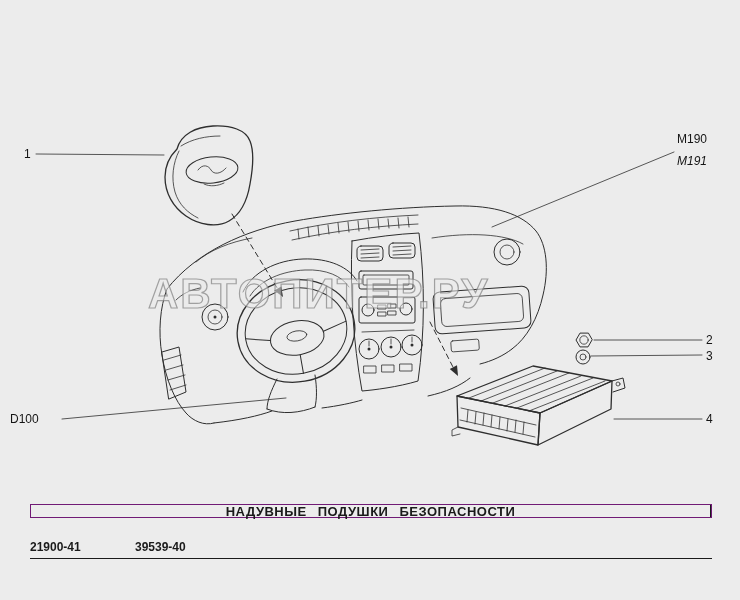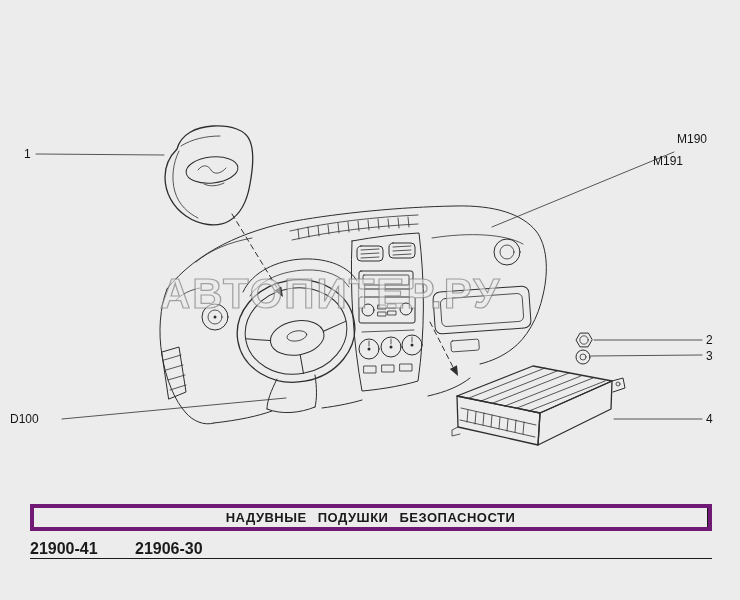--- a/index.html
+++ b/index.html
@@ -15,41 +15,41 @@
   }
   .drawing .thin  { stroke-width:0.8; }
   .drawing .bold  { stroke-width:1.3; }
   .drawing .dash  { stroke-dasharray:5 4; }
   .drawing .fill  { fill:#2e2e2e; stroke:none; }
   .callout {
     position:absolute; font-size:12px; line-height:14px; color:#141414;
     white-space:nowrap;
   }
   .watermark {
-    position:absolute; left:160px; top:270px;
+    position:absolute; left:148px; top:270px;
     font-size:42px; font-weight:bold; letter-spacing:2px;
     color:rgba(235,235,235,0.55);
     -webkit-text-stroke:1.2px rgba(120,120,120,0.65);
     user-select:none; white-space:nowrap;
   }
   .footer-table {
-    position:absolute; left:30px; top:504px; width:682px; height:27px;
-    border:4px solid #701a75; box-sizing:border-box; display:flex;
+    position:absolute; left:30px; top:504px; width:682px; height:14px;
+    border:1px solid #701a75; box-sizing:border-box; display:flex;
     background:transparent;
   }
   .footer-cell-title {
     flex:1; display:flex; align-items:center; justify-content:center;
     font-size:13px; font-weight:bold; letter-spacing:0.5px; word-spacing:7px;
     border-right:1px solid #1a1a1a;
   }
   .footer-cell-code {
     width:80px; display:flex; align-items:center; justify-content:center;
     font-size:13px; font-weight:bold; letter-spacing:1px;
   }
-  .part-number { position:absolute; top:540px; font-size:16px; font-weight:bold; }
+  .part-number { position:absolute; top:540px; font-size:12px; font-weight:bold; }
   .part-number.n1 { left:30px; }
   .part-number.n2 { left:135px; }
   .rule-bottom {
     position:absolute; left:30px; top:558px; width:682px; height:0;
     border-top:1px solid #1a1a1a;
   }
 </style>
 </head>
 <body>
 
@@ -180,28 +180,28 @@
     <g>
       <circle cx="583" cy="357" r="7"></circle>
       <circle class="thin" cx="583" cy="357" r="3"></circle>
     </g>
   </svg>
 
   <div class="watermark">АВТОПИТЕР.РУ</div>
 
   <span class="callout" style="left:24px; top:147px;">1</span>
   <span class="callout" style="left:677px; top:132px;">M190</span>
-  <span class="callout" style="left:653px; top:154px;">M191</span>
+  <span class="callout" style="left:677px; top:154px;font-style:italic;">M191</span>
   <span class="callout" style="left:706px; top:333px;">2</span>
   <span class="callout" style="left:706px; top:349px;">3</span>
   <span class="callout" style="left:706px; top:412px;">4</span>
   <span class="callout" style="left:10px; top:412px;">D100</span>
 
   <div class="footer-table">
     <div class="footer-cell-title">НАДУВНЫЕ ПОДУШКИ БЕЗОПАСНОСТИ</div>
   </div>
 
   <span class="part-number n1">21900-41</span>
-  <span class="part-number n2">21906-30</span>
+  <span class="part-number n2">39539-40</span>
 
   <div class="rule-bottom"></div>
 
 </div>
 
 </body></html>

